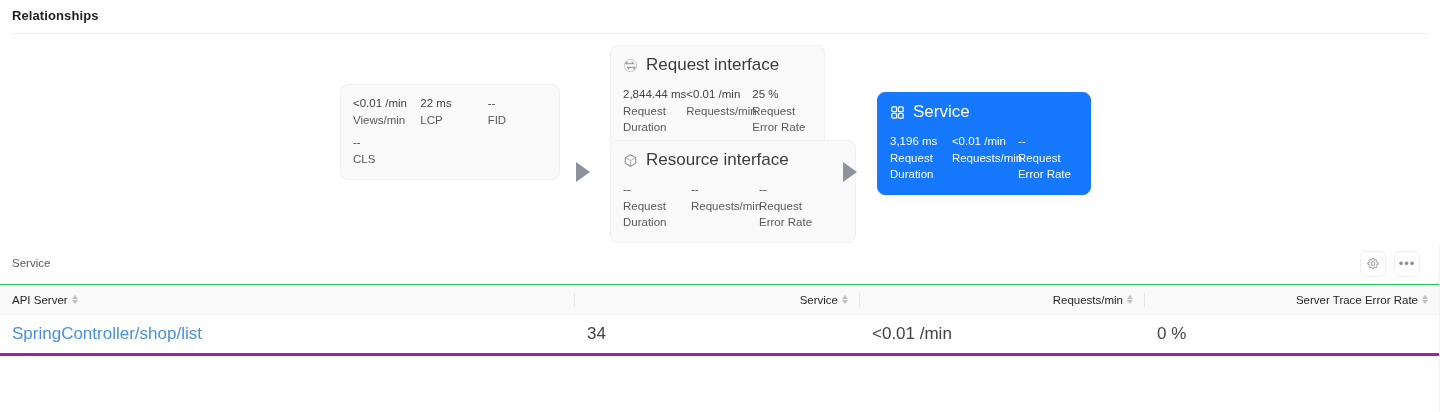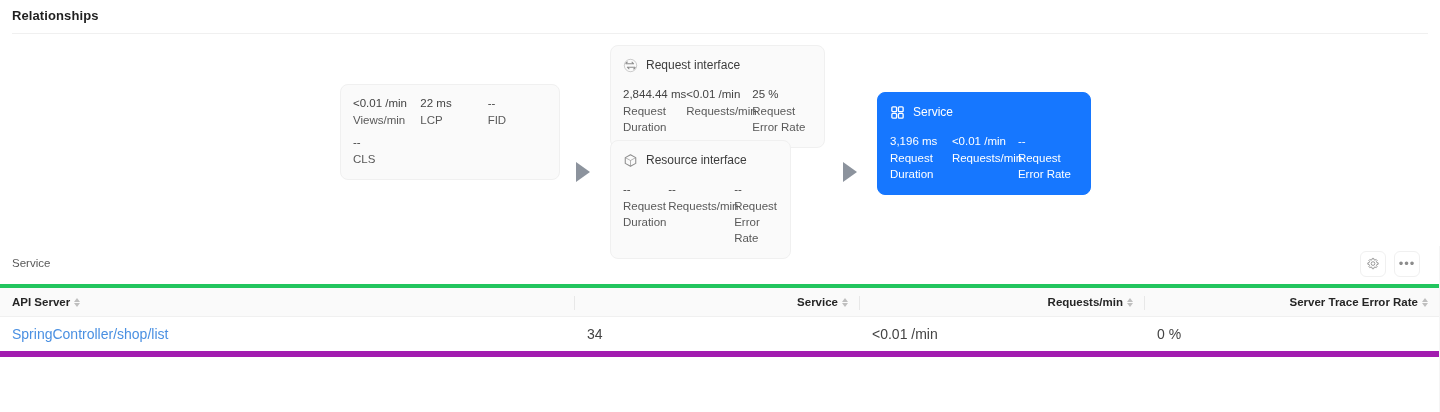--- a/index.html
+++ b/index.html
@@ -34,40 +34,40 @@
     padding: 10px 12px 12px 12px;
   }
   .card.primary {
     background: #1677ff;
     border-color: #1677ff;
   }
   .card-head {
     display: flex; align-items: center; gap: 8px;
     height: 18px; margin-bottom: 12px;
   }
-  .card-title { font-size: 12px; color: #3c3c3c; white-space: nowrap; }
+  .card-title { font-size: 17px; color: #3c3c3c; white-space: nowrap; }
   .card.primary .card-title { color: #ffffff; }
 
   .card-icon { width: 15px; height: 15px; display: block; flex: 0 0 15px; color: #8c8c8c; }
   .card.primary .card-icon { color: #ffffff; }
 
   .metrics { display: flex; }
   .metric { display: flex; flex-direction: column; }
   .metric .mval {
     font-size: 11.5px; color: #434343; line-height: 17px; white-space: nowrap;
   }
   .metric .mlabel {
     font-size: 11.5px; color: #595959; line-height: 16px;
   }
   .card.primary .metric .mval, .card.primary .metric .mlabel { color: #ffffff; }
 
   
   #card-mpa   { left: 340px; top: 50px;  width: 220px; }
   #card-req   { left: 610px; top: 11px;  width: 215px; }
-  #card-res   { left: 610px; top: 106px; width: 181px; }
+  #card-res   { left: 610px; top: 106px; width: 246px; }
   #card-svc   { left: 877px; top: 58px;  width: 214px; }
 
   #card-mpa .metrics .metric { width: 68px; }
   #card-mpa .metrics .metric:nth-child(3) { width: 60px; }
   #card-req .metrics .metric, #card-res .metrics .metric, #card-svc .metrics .metric { width: 68px; }
   #card-req .metrics .metric:nth-child(3),
   #card-res .metrics .metric:nth-child(3),
   #card-svc .metrics .metric:nth-child(3) { width: 66px; }
   .metric .mlabel { max-width: 66px; }
 
@@ -93,44 +93,44 @@
     background: #ffffff; border: 1px solid #f0f0f0;
     display: flex; align-items: center; justify-content: center;
     color: #8c8c8c; cursor: pointer;
   }
   .tbtn svg { display:block; }
   .dots { font-size: 13px; letter-spacing: 1px; line-height: 8px; color: #8c8c8c; }
 
   table.grid { width: 1440px; border-collapse: collapse; table-layout: fixed; }
   table.grid thead th {
     background: #fafafa;
-    font-size: 11.5px; font-weight: bold; color: #262626;
+    font-size: 11.5px; font-weight: normal; color: #262626;
     padding: 8px 12px; height: 30px;
-    border-top: 4px solid #22c55e;
+    border-top: 1px solid #22c55e;
     border-bottom: 1px solid #f0f0f0;
     position: relative;
     white-space: nowrap;
   }
   table.grid thead th .hd { display: inline-flex; align-items: center; gap: 4px; }
   table.grid thead th.l { text-align: left; }
   table.grid thead th.r { text-align: right; }
   table.grid thead th.r .hd { justify-content: flex-end; }
   .divider::after {
     content: ""; position: absolute; right: 0; top: 8px;
     width: 1px; height: 14px; background: #e8e8e8;
   }
   .sorter { display: inline-flex; flex-direction: column; gap: 1px; }
   .sorter i { display:block; width: 0; height: 0; border-left: 3.5px solid transparent; border-right: 3.5px solid transparent; }
   .sorter i.up { border-bottom: 4px solid #bfbfbf; }
   .sorter i.dn { border-top: 4px solid #bfbfbf; }
 
   table.grid tbody td {
-    font-size: 14px; color: #434343;
+    font-size: 17px; color: #434343;
     padding: 9px 12px; height: 30px;
-    border-bottom: 6px solid #a21caf;
+    border-bottom: 3px solid #a21caf;
     white-space: nowrap;
   }
   table.grid tbody td.l { text-align: left; }
   table.grid tbody td.r { text-align: left; }
   .link { color: #4a90e2; text-decoration: none; cursor: pointer; }
 
   .pager {
     position: absolute; right: 18px; top: 110px;
     display: flex; align-items: center; gap: 8px;
     font-size: 11.5px; color: #595959;

